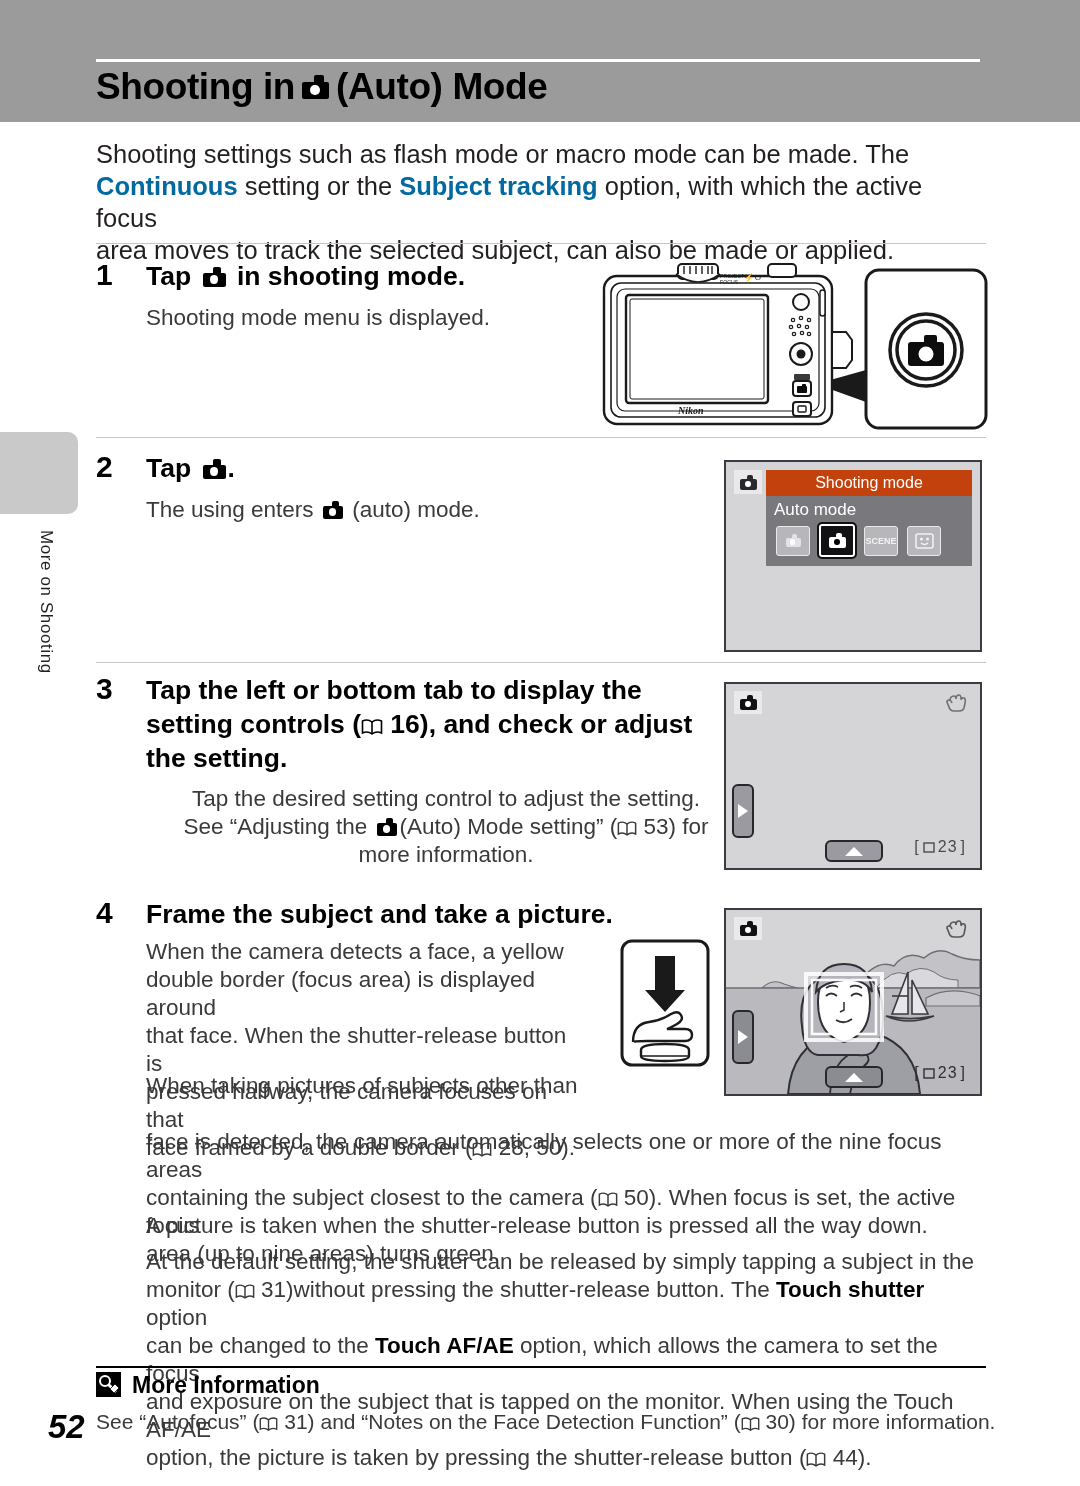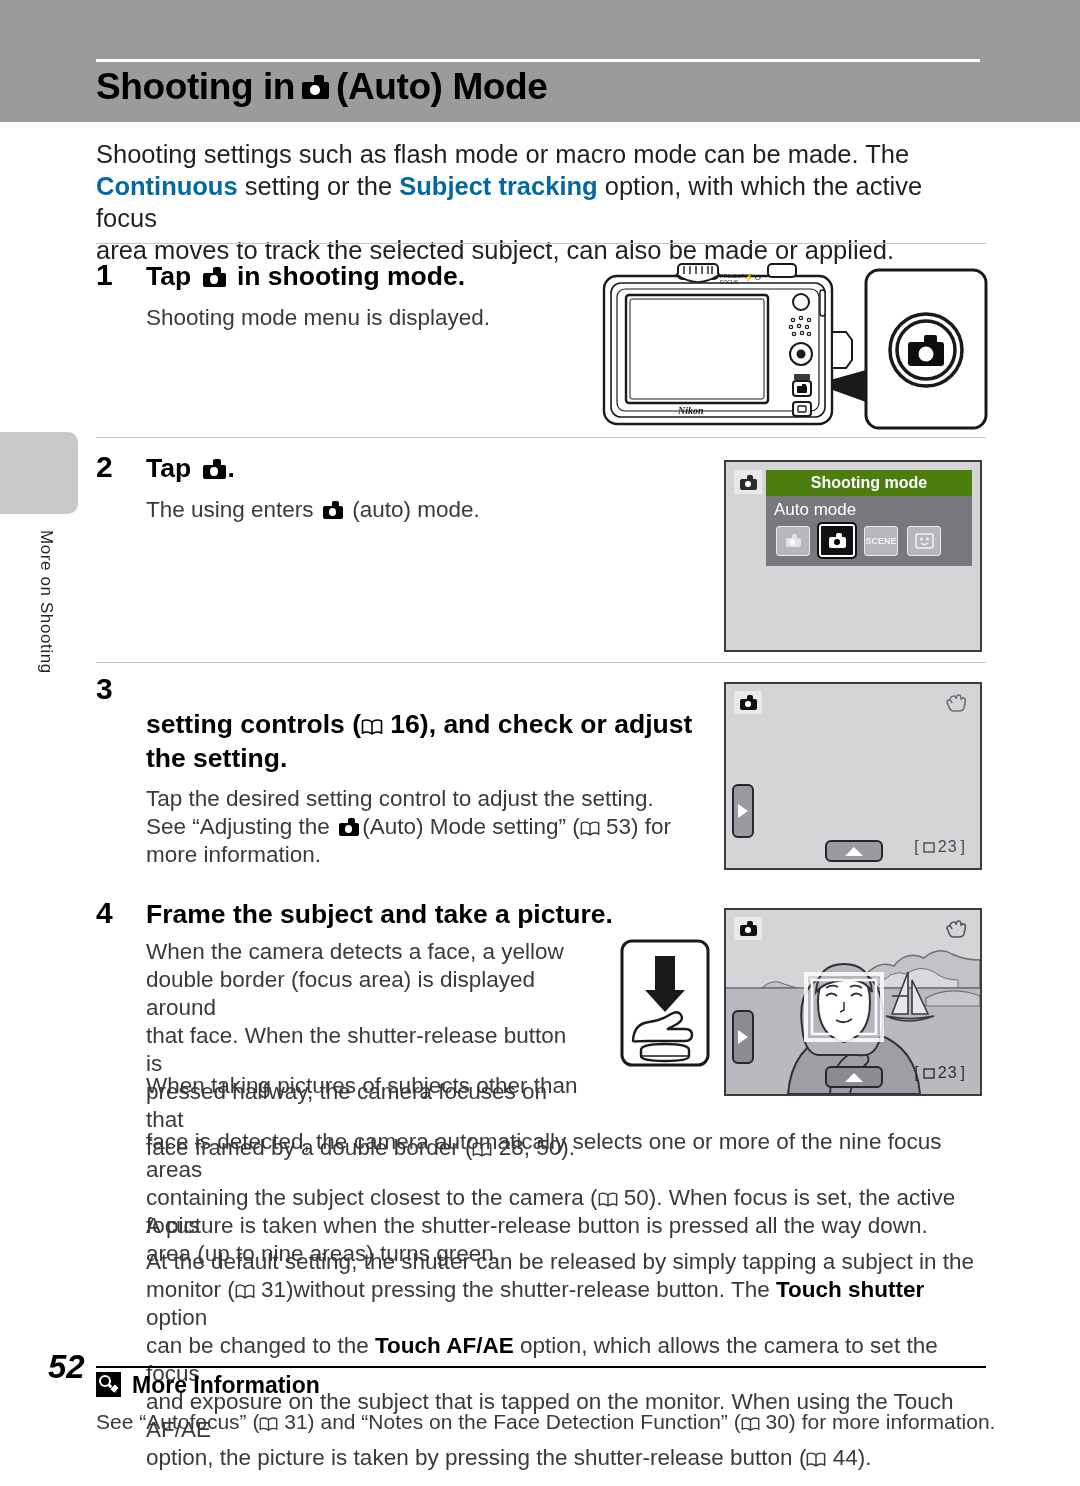--- a/index.html
+++ b/index.html
@@ -173,27 +173,27 @@
   .screen {
     position: absolute;
     background: #d5d5d8;
     border: 2px solid #3b3b42;
     box-sizing: border-box;
   }
   .scr-topbar {
     position: absolute;
     left: 0; top: 0;
     height: 26px;
-    background: #4d7c0f;
+    background: #c2410c;
     color: #ffffff;
     font-size: 16px;
     display: flex;
     align-items: center;
     justify-content: center;
-    font-weight: bold;
+    font-weight: normal;
     box-sizing: border-box;
   }
   .scr-modeicon {
     position: absolute;
     background: #e9e9ec;
     display: flex;
     align-items: center;
     justify-content: center;
     color: #2a2a2e;
   }
@@ -282,21 +282,21 @@
   .mi-body {
     position: absolute;
     left: 96px; top: 1408px;
     width: 900px;
     font-size: 21px;
     line-height: 27px;
     color: #3a3a3a;
   }
   .pagenum {
     position: absolute;
-    left: 48px; top: 1348px;
+    left: 48px; top: 1408px;
     font-size: 33px;
     font-style: italic;
     font-weight: bold;
     color: #000;
   }
   .mi-rule {
     position: absolute;
     left: 96px; top: 1366px;
     width: 890px; height: 2px;
     background: #000;
@@ -470,28 +470,28 @@
         </svg>
       </div>
     </div>
   </div>
 
   <hr class="sep" style="top:662px;">
 
   <div class="step" style="left:96px; top:672px; width:620px; height:195px;">
     <div class="step-num">3</div>
     <div class="step-head" style="width:580px;">
-      <br>
+      <span>Tap the left or bottom tab to display the</span><br>
       <span>setting controls (</span><span class="bookicon"><svg width="22" height="17" viewBox="0 0 22 17">
             <path d="M11,3 C8,0.5 4,0.8 1.5,2 L1.5,14 C4,12.8 8,12.6 11,15 C14,12.6 18,12.8 20.5,14 L20.5,2 C18,0.8 14,0.5 11,3 Z" fill="none" stroke="#000" stroke-width="1.6"></path>
             <line x1="11" y1="3" x2="11" y2="15" stroke="#000" stroke-width="1.6"></line>
           </svg></span> <span>16),</span> <span>and check or adjust</span><br>
       <span>the setting.</span>
     </div>
-    <div class="step-body" style="top:113px; width:600px;">
+    <div class="step-body" style="top:113px; width:600px;text-align:center;">
       <span>Tap the desired setting control to adjust the setting.</span><br>
       <span>See “Adjusting the</span>
       <span class="camicon" style="width:20px;height:18px;color:#000;margin:0 3px;">
         <span class="hump"></span><span class="body"></span><span class="lens"></span>
       </span><span>(Auto) Mode setting” (</span><span class="bookicon"><svg width="20" height="16" viewBox="0 0 22 17">
             <path d="M11,3 C8,0.5 4,0.8 1.5,2 L1.5,14 C4,12.8 8,12.6 11,15 C14,12.6 18,12.8 20.5,14 L20.5,2 C18,0.8 14,0.5 11,3 Z" fill="none" stroke="#3a3a3a" stroke-width="1.6"></path>
             <line x1="11" y1="3" x2="11" y2="15" stroke="#3a3a3a" stroke-width="1.6"></line>
           </svg></span> <span>53)</span> <span>for</span><br>
       <span>more information.</span>
     </div>

